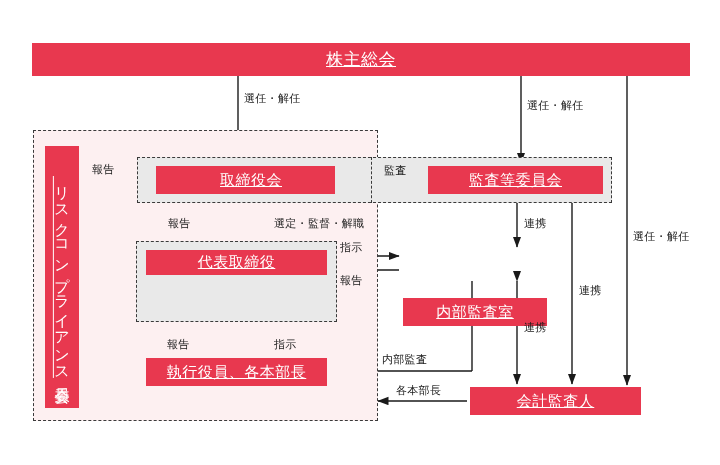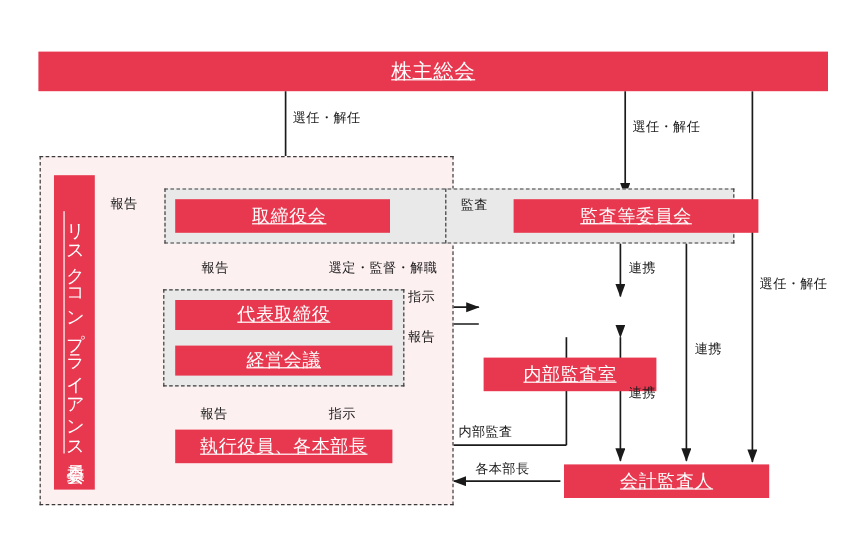--- a/index.html
+++ b/index.html
@@ -113,29 +113,28 @@
 
   <div class="redbox" style="left:32px;top:43px;width:658px;height:33px;font-size:17px;">株主総会</div>
 
   <div class="outer-dash" style="left:33px;top:130px;width:345px;height:291px;"></div>
 
   <div class="redbox vert" style="left:45px;top:146px;width:34px;height:262px;">リスクコンプライアンス委員会</div>
 
   <div class="gray-dash" style="left:137px;top:157px;width:475px;height:46px;"></div>
   <div class="divider-dash" style="left:371px;top:157px;height:46px;"></div>
 
-  <div class="redbox" style="left:146px;top:166px;width:179px;height:28px;padding-left:11px;">取締役会</div>
+  <div class="redbox" style="left:156px;top:166px;width:179px;height:28px;padding-left:11px;">取締役会</div>
 
-  <div class="redbox" style="left:428px;top:166px;width:204px;height:28px;">監査等委員会</div>
+  <div class="redbox" style="left:428px;top:166px;width:175px;height:28px;">監査等委員会</div>
 
   <div class="gray-dash" style="left:136px;top:241px;width:201px;height:81px;"></div>
 
   <div class="redbox" style="left:146px;top:250px;width:181px;height:25px;">代表取締役</div>
 
-  <div class="redbox" style="left:146px;top:288px;width:181px;height:25px;">経営会議</div>
 
   <div class="redbox" style="left:403px;top:250px;width:144px;height:28px;margin-top:48px;">内部監査室</div>
 
   <div class="redbox" style="left:146px;top:358px;width:181px;height:28px;">執行役員、各本部長</div>
 
   <div class="redbox" style="left:470px;top:387px;width:171px;height:28px;">会計監査人</div>
 
   <div class="lbl" style="left:244px;top:91px;">選任・解任</div>
   <div class="lbl" style="left:527px;top:98px;">選任・解任</div>
   <div class="lbl" style="left:633px;top:229px;">選任・解任</div>

